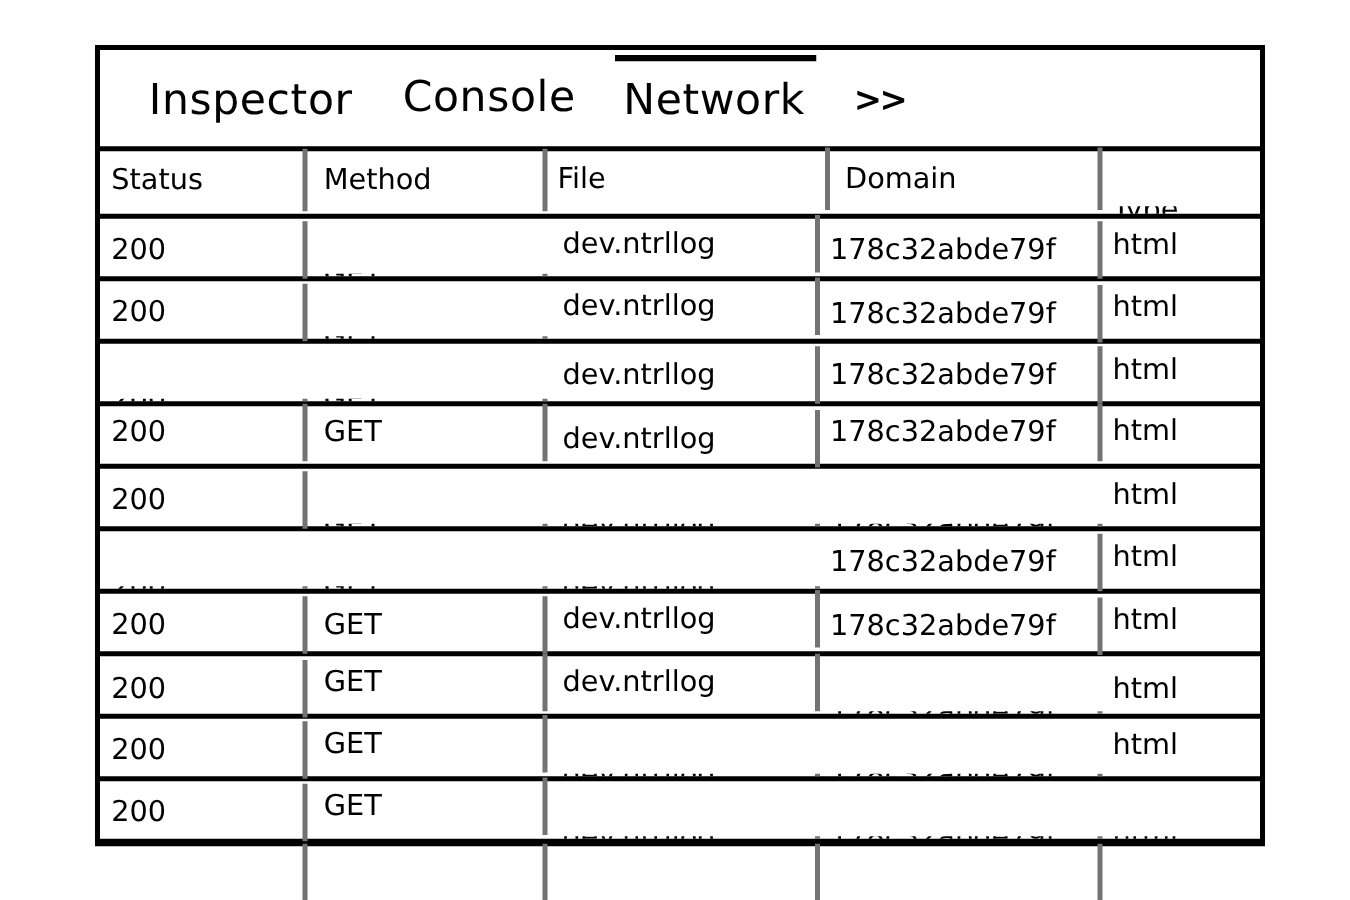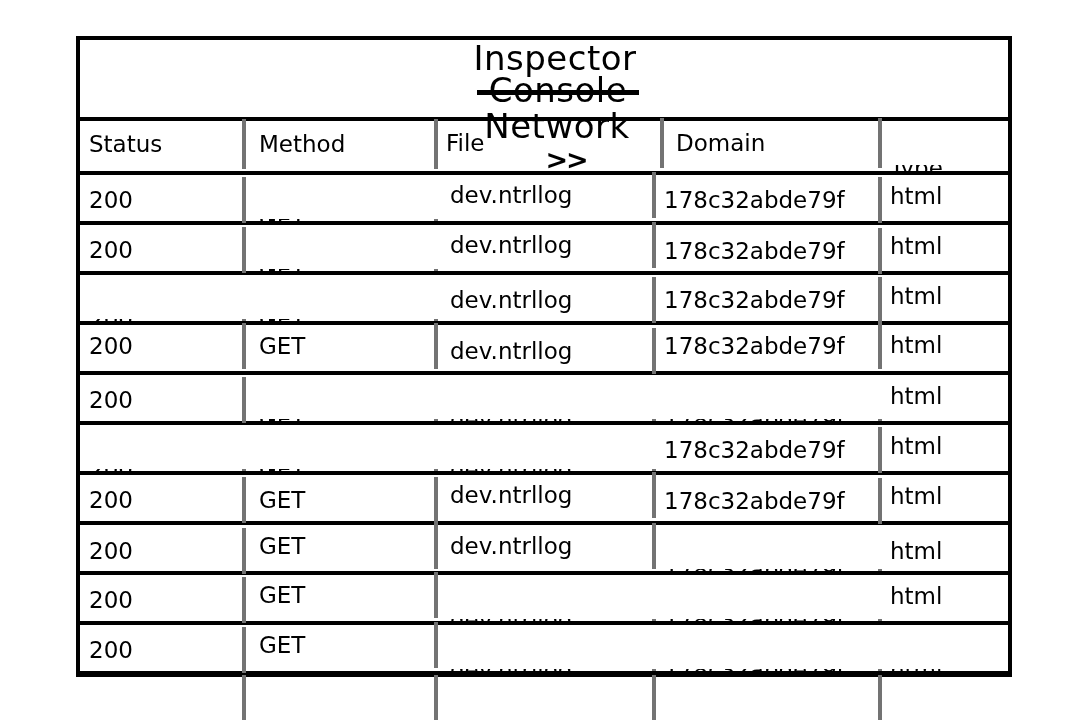--- a/index.html
+++ b/index.html
@@ -30,21 +30,20 @@
 
   
   #tabbar {
     position: relative;
     height: 81px;
     box-sizing: border-box;
     border-bottom: 4px solid #000000;
     display: flex;
     align-items: center;
     padding-left: 22px;
-    flex-direction: column;
   }
   .tab {
     position: relative;
     font-family: "DejaVu Sans", sans-serif;
     font-size: 35px;
     line-height: 1;
     color: #000000;
     letter-spacing: 0.5px;
     padding: 0 17px;
     white-space: nowrap;

